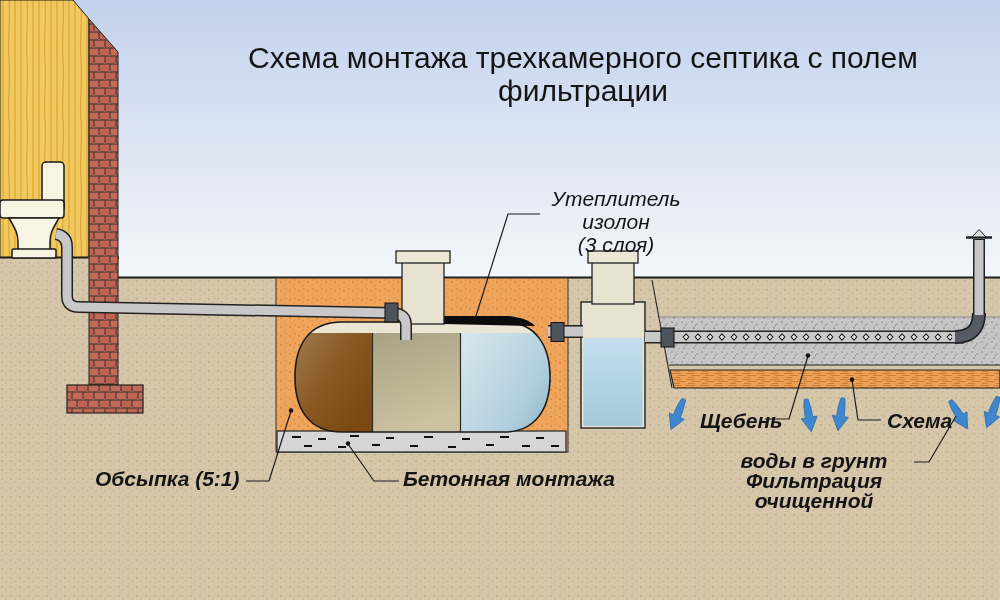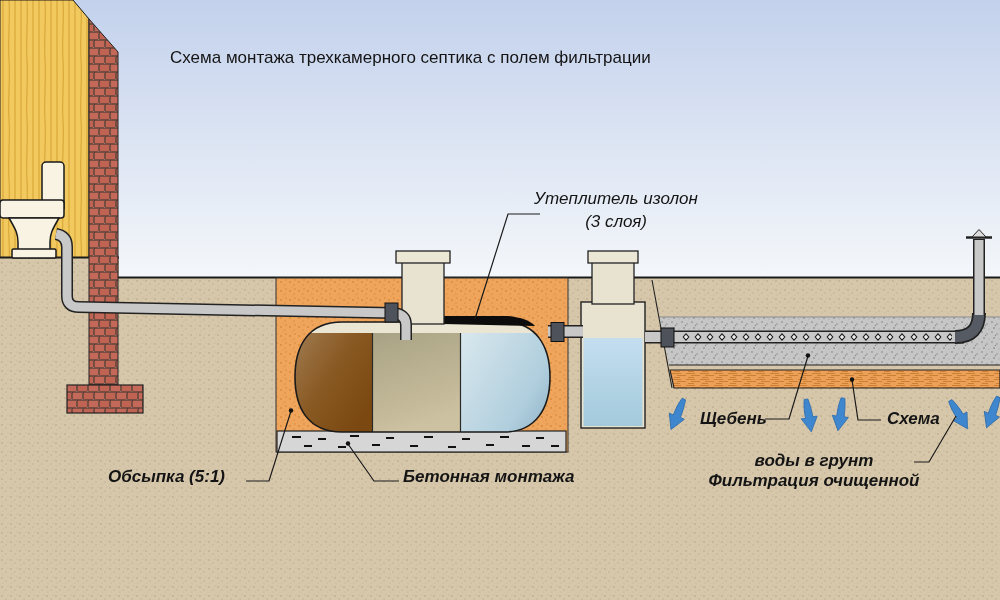--- a/index.html
+++ b/index.html
@@ -3,24 +3,24 @@
 <meta charset="utf-8">
 <style>
   html,body{margin:0;padding:0;background:#ffffff;}
   #canvas{
     position:relative;width:1000px;height:600px;overflow:hidden;
     font-family:"Liberation Sans", sans-serif;background:#fff;
   }
   #canvas svg{position:absolute;left:0;top:0;}
   .lbl{position:absolute;color:#141414;white-space:nowrap;text-align:center;}
   .title{
-    left:170px;top:41px;width:826px;text-align:left;
-    font-size:17px;line-height:33px;white-space:normal;
+    left:170px;top:41px;width:826px;text-align:center;
+    font-size:30px;line-height:33px;white-space:normal;
   }
-  .call{font-size:17px;font-style:italic;}
+  .call{font-size:21px;font-style:italic;}
   .bold{font-weight:bold;}
   .l-ins{left:516px;top:187px;width:200px;text-align:center;line-height:23px;white-space:normal;}
   .l-obs{left:95px;top:467px;width:143px;}
   .l-bet{left:403px;top:467px;}
   .l-sch{left:700px;top:409px;}
   .l-pes{left:887px;top:409px;}
   .l-fil{left:704px;top:451px;width:220px;text-align:center;line-height:20px;white-space:normal;}
 </style>
 </head>
 <body>

